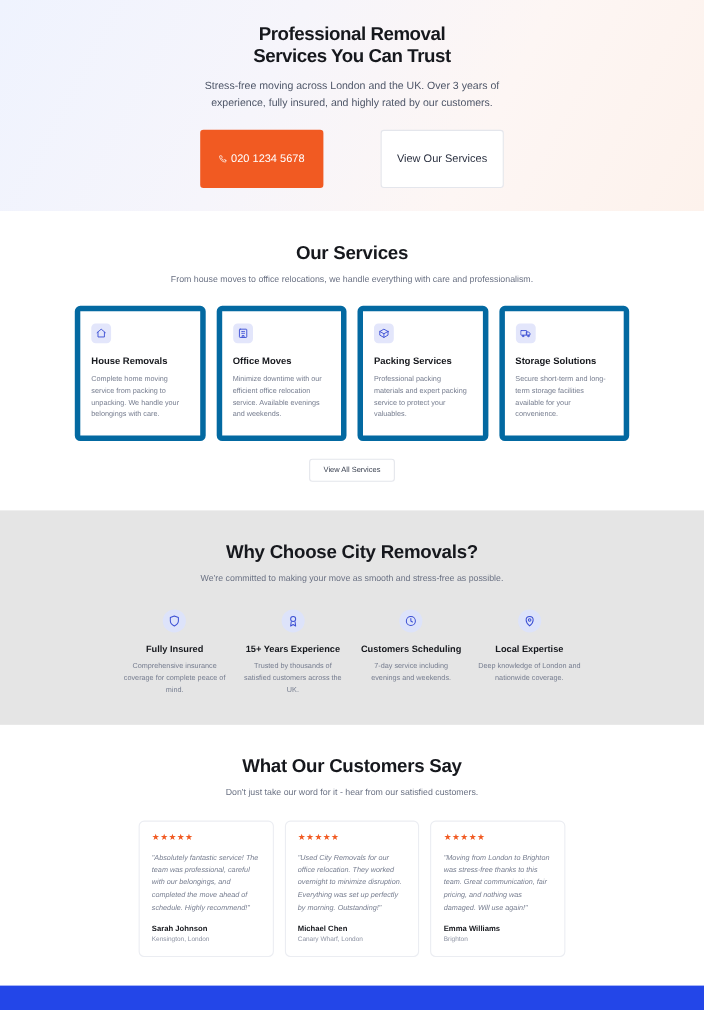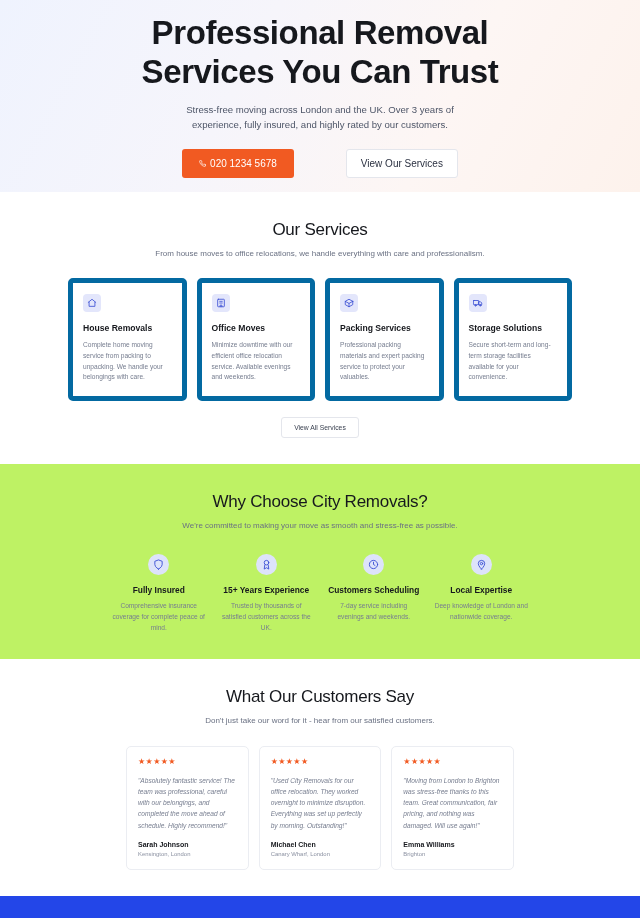--- a/index.html
+++ b/index.html
@@ -16,21 +16,21 @@
   .hero {
     height: 192px;
     background: linear-gradient(118deg, #eff3fe 0%, #f6f5fb 38%, #fdf6f4 68%, #fdf2ec 100%);
     display: flex;
     flex-direction: column;
     align-items: center;
     justify-content: center;
     padding: 0 70px;
   }
   .hero-title {
-    font-size: 33px;
+    font-size: 17px;
     line-height: 1.18;
     font-weight: 700;
     letter-spacing: -0.4px;
     text-align: center;
     color: #16181d;
   }
   .hero-sub {
     margin-top: 11px;
     font-size: 9.6px;
     line-height: 1.52;
@@ -59,35 +59,35 @@
     background: #f15a22;
     color: #ffffff;
     border: none;
     padding: 8px 17px;
     font-weight: 500;
   }
   .btn-outline {
     background: #ffffff;
     color: #2b3141;
     border: 1px solid #e4e6ec;
-    padding: 8px 14px;
+    padding: 20px 14px;
     font-weight: 500;
     margin-left: 45px;
   }
   .phone-ico { display: inline-block; width: 7px; height: 7px; }
   .phone-ico svg { display: block; width: 7px; height: 7px; }
 
   
   .section { padding: 28px 0 26px; }
   .section-white { background: #ffffff; }
-  .section-tint { background: #bef264; }
+  .section-tint { background: #e5e5e5; }
   .section-head { text-align: center; padding: 0 100px; }
   .section-title {
     font-size: 17px;
-    font-weight: 400;
+    font-weight: 700;
     color: #16181d;
     letter-spacing: -0.25px;
   }
   .section-sub {
     margin-top: 8px;
     font-size: 8px;
     line-height: 1.55;
     color: #6a7183;
   }
 

